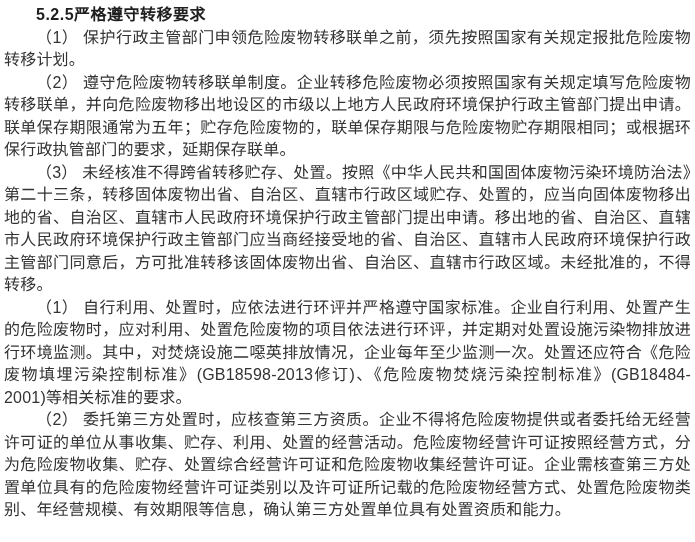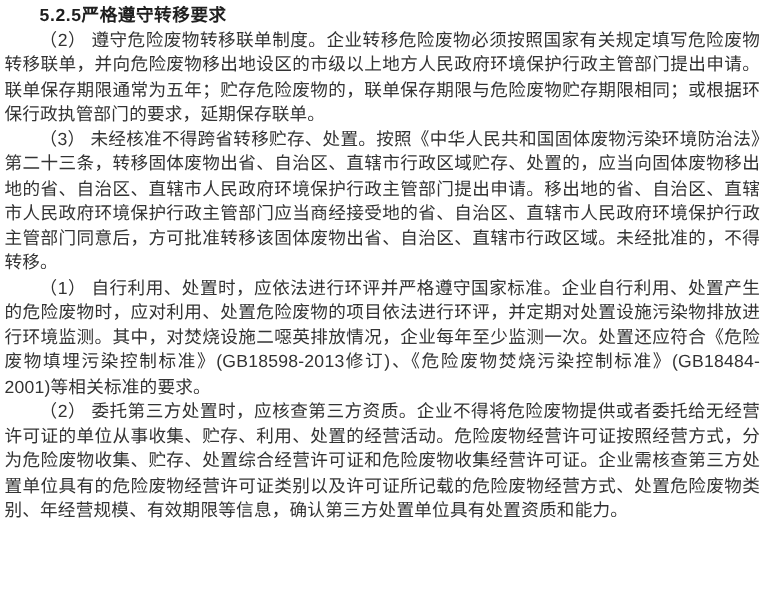--- a/index.html
+++ b/index.html
@@ -41,20 +41,21 @@
     letter-spacing: 0.2px;
   }
 </style>
 </head>
 <body>
 
 <div class="doc">
 
   <h2>5.2.5严格遵守转移要求</h2>
 
+  <p>（1） 保护行政主管部门申领危险废物转移联单之前，须先按照国家有关规定报批危险废物转移计划。</p>
 
   <p>（2） 遵守危险废物转移联单制度。企业转移危险废物必须按照国家有关规定填写危险废物转移联单，并向危险废物移出地设区的市级以上地方人民政府环境保护行政主管部门提出申请。联单保存期限通常为五年；贮存危险废物的，联单保存期限与危险废物贮存期限相同；或根据环保行政执管部门的要求，延期保存联单。</p>
 
   <p>（3） 未经核准不得跨省转移贮存、处置。按照《中华人民共和国固体废物污染环境防治法》第二十三条，转移固体废物出省、自治区、直辖市行政区域贮存、处置的，应当向固体废物移出地的省、自治区、直辖市人民政府环境保护行政主管部门提出申请。移出地的省、自治区、直辖市人民政府环境保护行政主管部门应当商经接受地的省、自治区、直辖市人民政府环境保护行政主管部门同意后，方可批准转移该固体废物出省、自治区、直辖市行政区域。未经批准的，不得转移。</p>
 
 
   <p>（1） 自行利用、处置时，应依法进行环评并严格遵守国家标准。企业自行利用、处置产生的危险废物时，应对利用、处置危险废物的项目依法进行环评，并定期对处置设施污染物排放进行环境监测。其中，对焚烧设施二噁英排放情况，企业每年至少监测一次。处置还应符合《危险废物填埋污染控制标准》(GB18598-2013修订)、《危险废物焚烧污染控制标准》(GB18484-2001)等相关标准的要求。</p>
 
   <p>（2） 委托第三方处置时，应核查第三方资质。企业不得将危险废物提供或者委托给无经营许可证的单位从事收集、贮存、利用、处置的经营活动。危险废物经营许可证按照经营方式，分为危险废物收集、贮存、处置综合经营许可证和危险废物收集经营许可证。企业需核查第三方处置单位具有的危险废物经营许可证类别以及许可证所记载的危险废物经营方式、处置危险废物类别、年经营规模、有效期限等信息，确认第三方处置单位具有处置资质和能力。</p>
 

